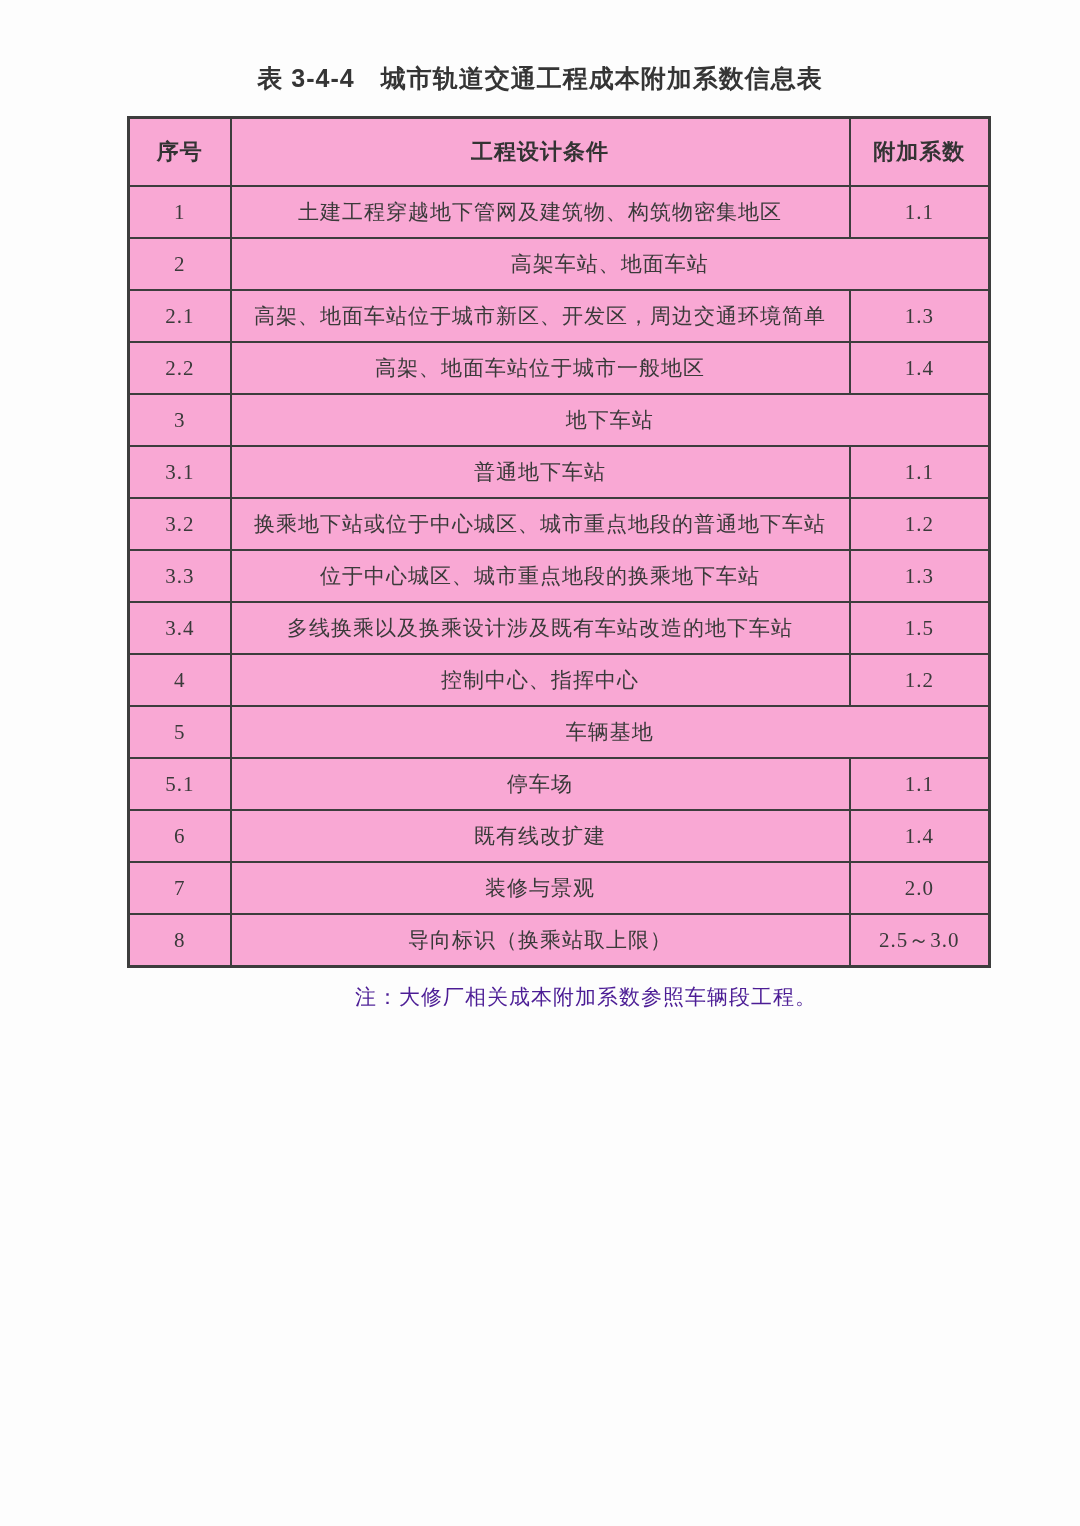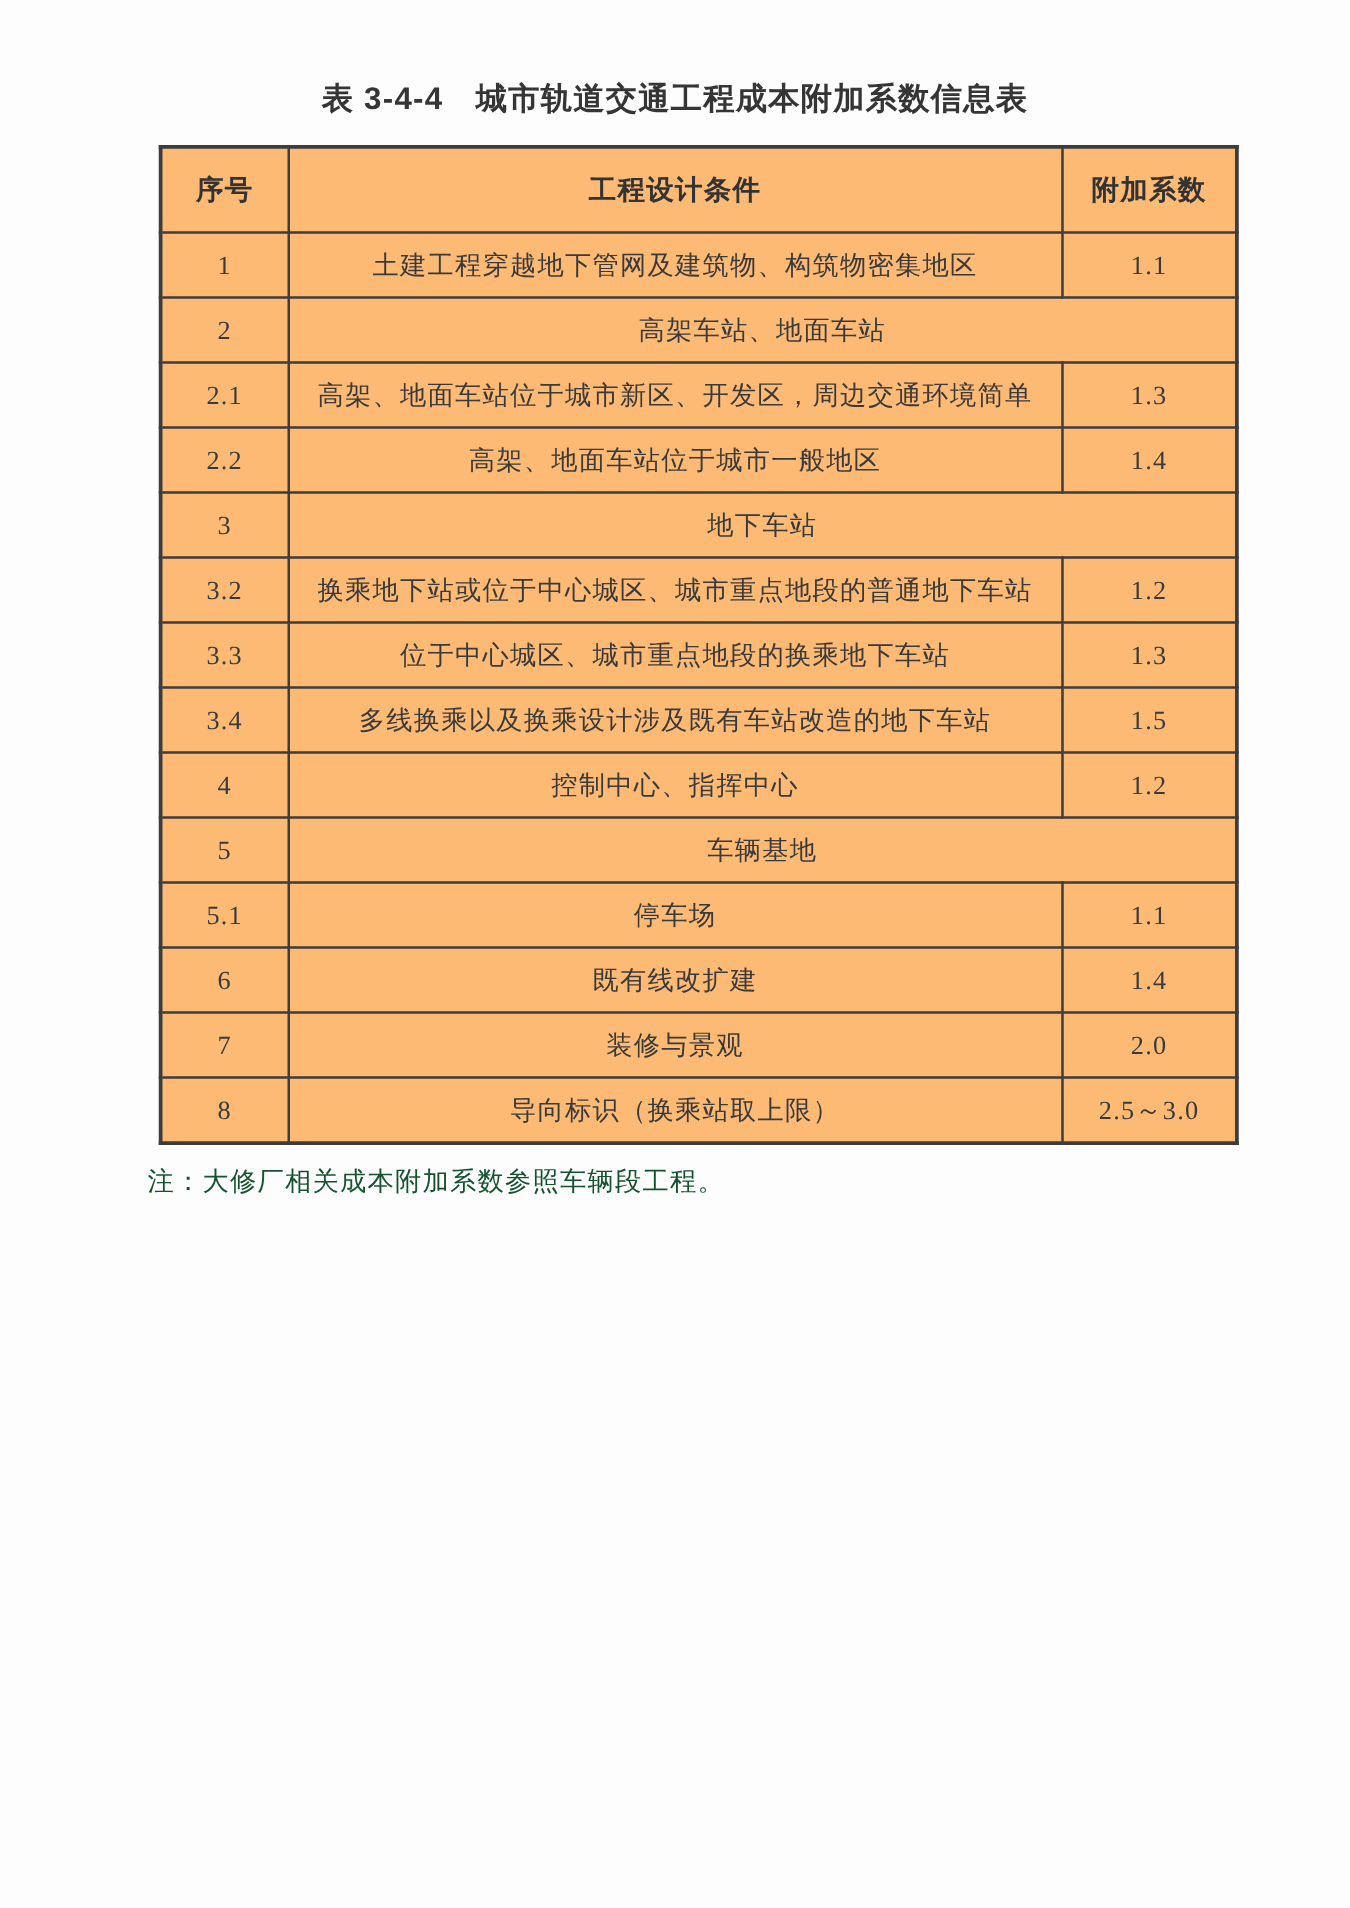--- a/index.html
+++ b/index.html
@@ -35,21 +35,21 @@
     border: 3px solid #3d3d3d;
   }
   col.c-no   { width: 102px; }
   col.c-cond { width: 619px; }
   col.c-coef { width: 140px; }
   th, td {
     border: 2px solid #3d3d3d;
     font-size: 21px;
     letter-spacing: 1px;
     color: #3a3a3a;
-    background: #fdba74;
+    background: #f9a8d4;
   }
   th {
     height: 68px;
     font-family: "Liberation Sans", sans-serif;
     font-weight: 700;
     font-size: 22px;
     text-align: center;
     color: #333333;
   }
   td {
@@ -58,24 +58,25 @@
     vertical-align: middle;
   }
   td.cell-no, td.cell-coef {
     text-align: center;
     padding-left: 4px;
     padding-right: 4px;
   }
   td.cell-cond { text-align: center; }
   .note {
     margin: 0;
-    padding: 15px 0 0 118px;
+    padding: 15px 0 0 92px;
     font-size: 21px;
     letter-spacing: 1px;
-    color: #14532d;
+    color: #4c1d95;
+    text-align: center;
   }
 </style>
 </head>
 <body>
 
 <div class="page">
 
   <h1 class="title">表 3-4-4　城市轨道交通工程成本附加系数信息表</h1>
 
   <table class="main-table">
@@ -109,20 +110,25 @@
   </tr>
         <tr>
     <td class="cell-no">2.2</td>
     <td class="cell-cond">高架、地面车站位于城市一般地区</td>
     <td class="cell-coef">1.4</td>
   </tr>
         <tr>
     <td class="cell-no">3</td>
     <td class="cell-cond" colspan="2">地下车站</td>
 
+  </tr>
+        <tr>
+    <td class="cell-no">3.1</td>
+    <td class="cell-cond">普通地下车站</td>
+    <td class="cell-coef">1.1</td>
   </tr>
         <tr>
     <td class="cell-no">3.2</td>
     <td class="cell-cond">换乘地下站或位于中心城区、城市重点地段的普通地下车站</td>
     <td class="cell-coef">1.2</td>
   </tr>
         <tr>
     <td class="cell-no">3.3</td>
     <td class="cell-cond">位于中心城区、城市重点地段的换乘地下车站</td>
     <td class="cell-coef">1.3</td>

